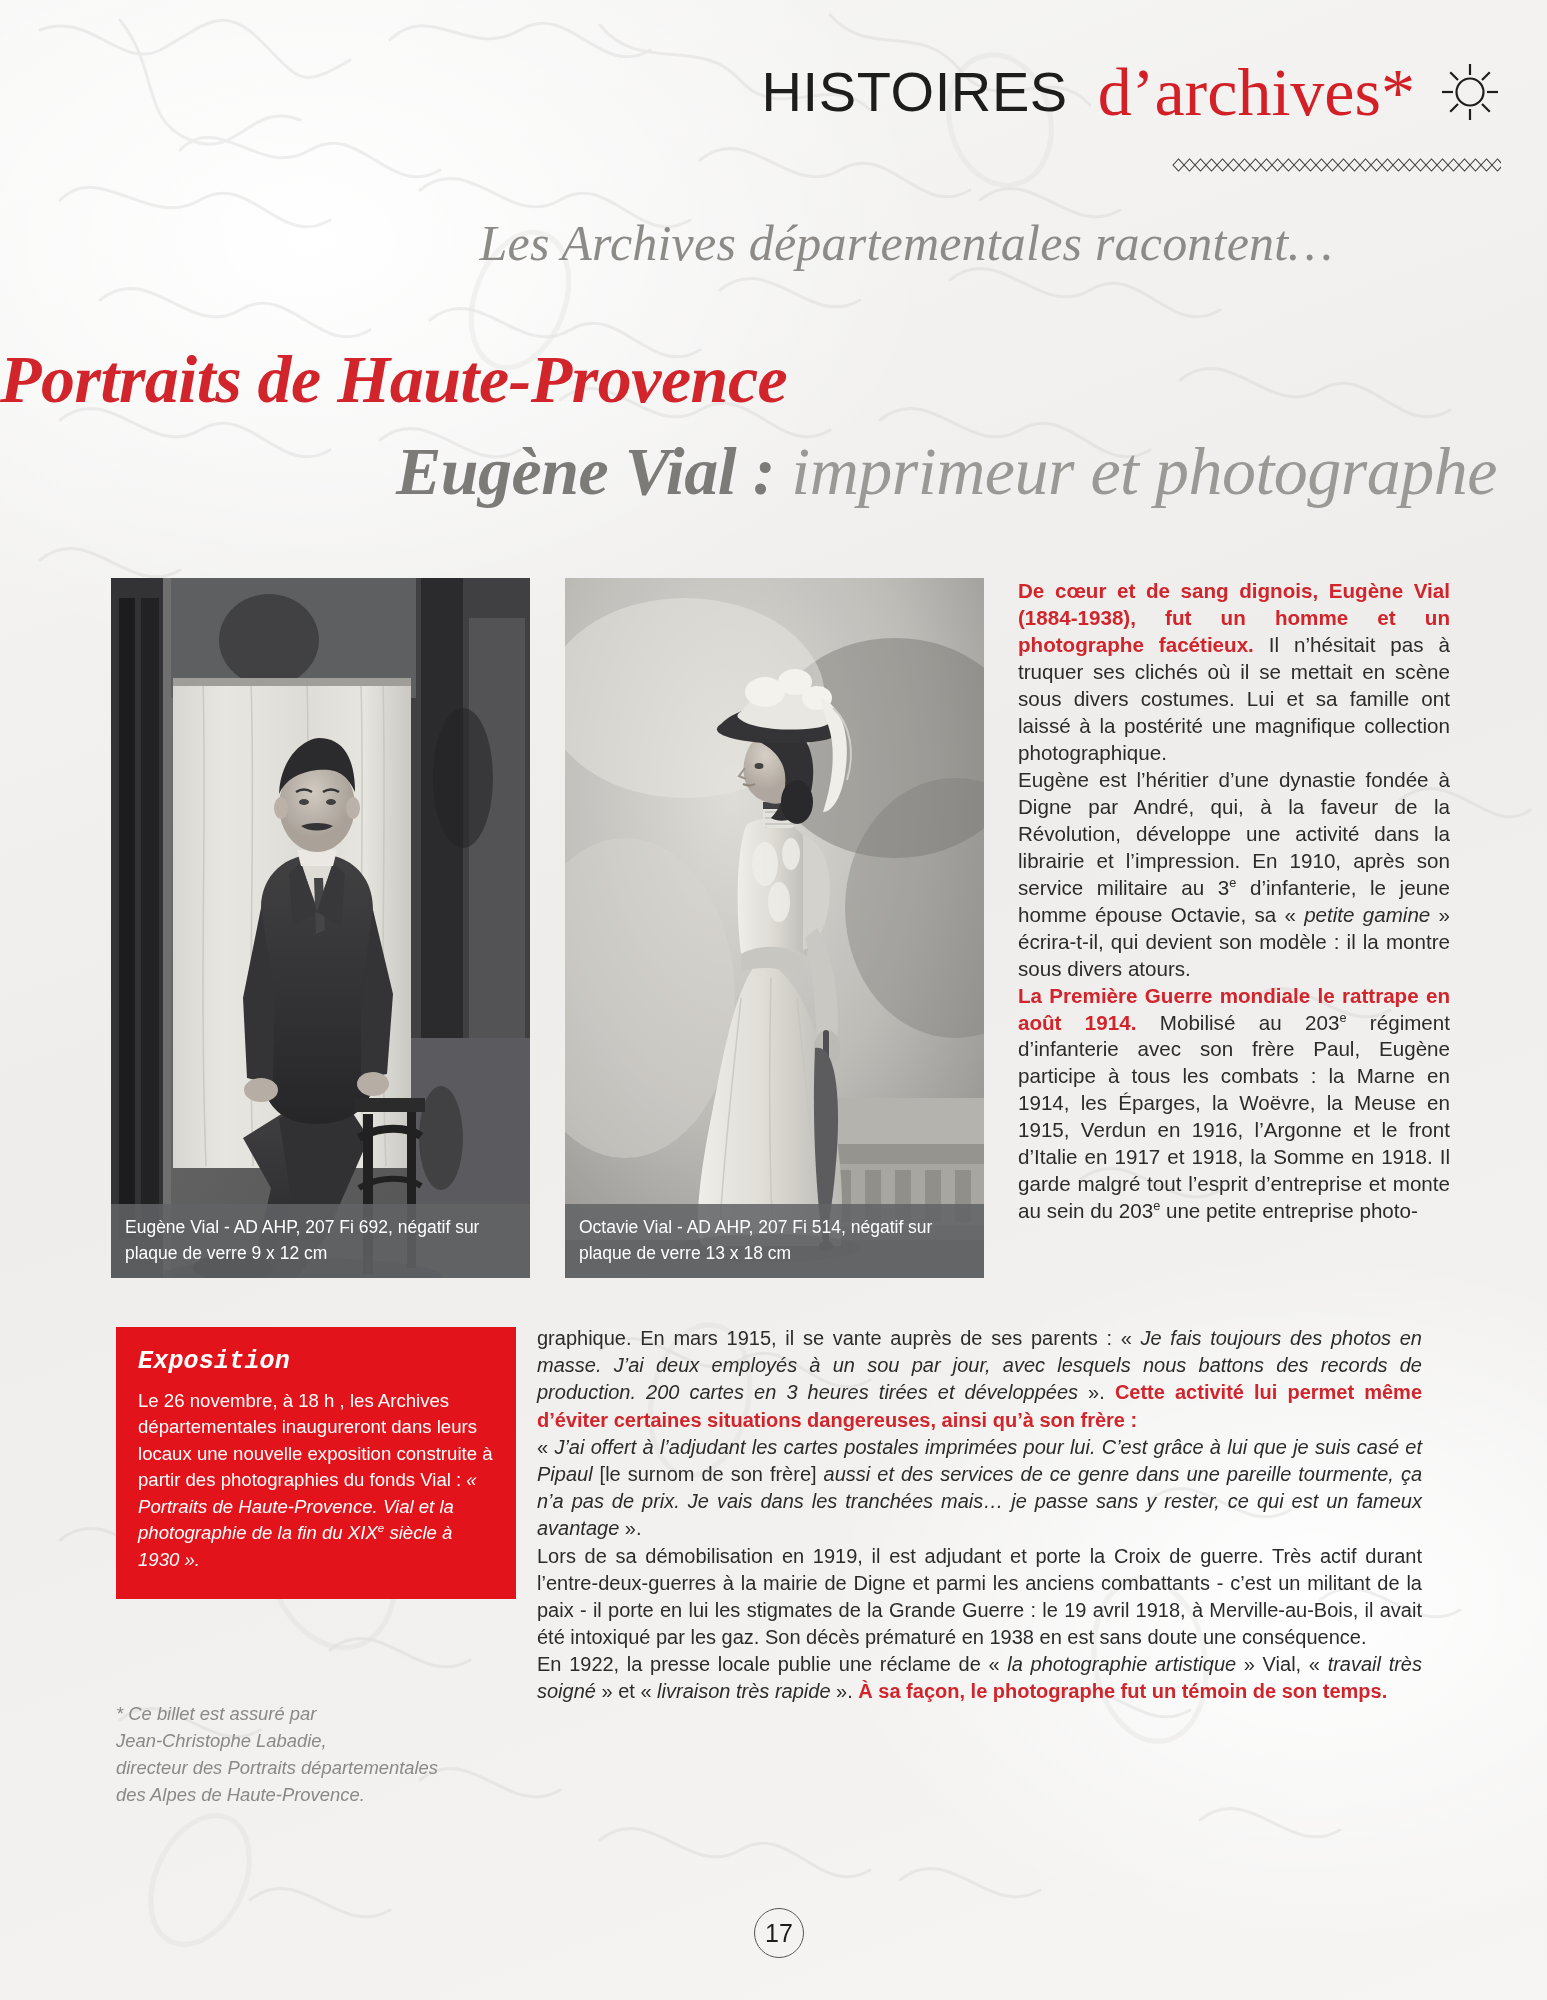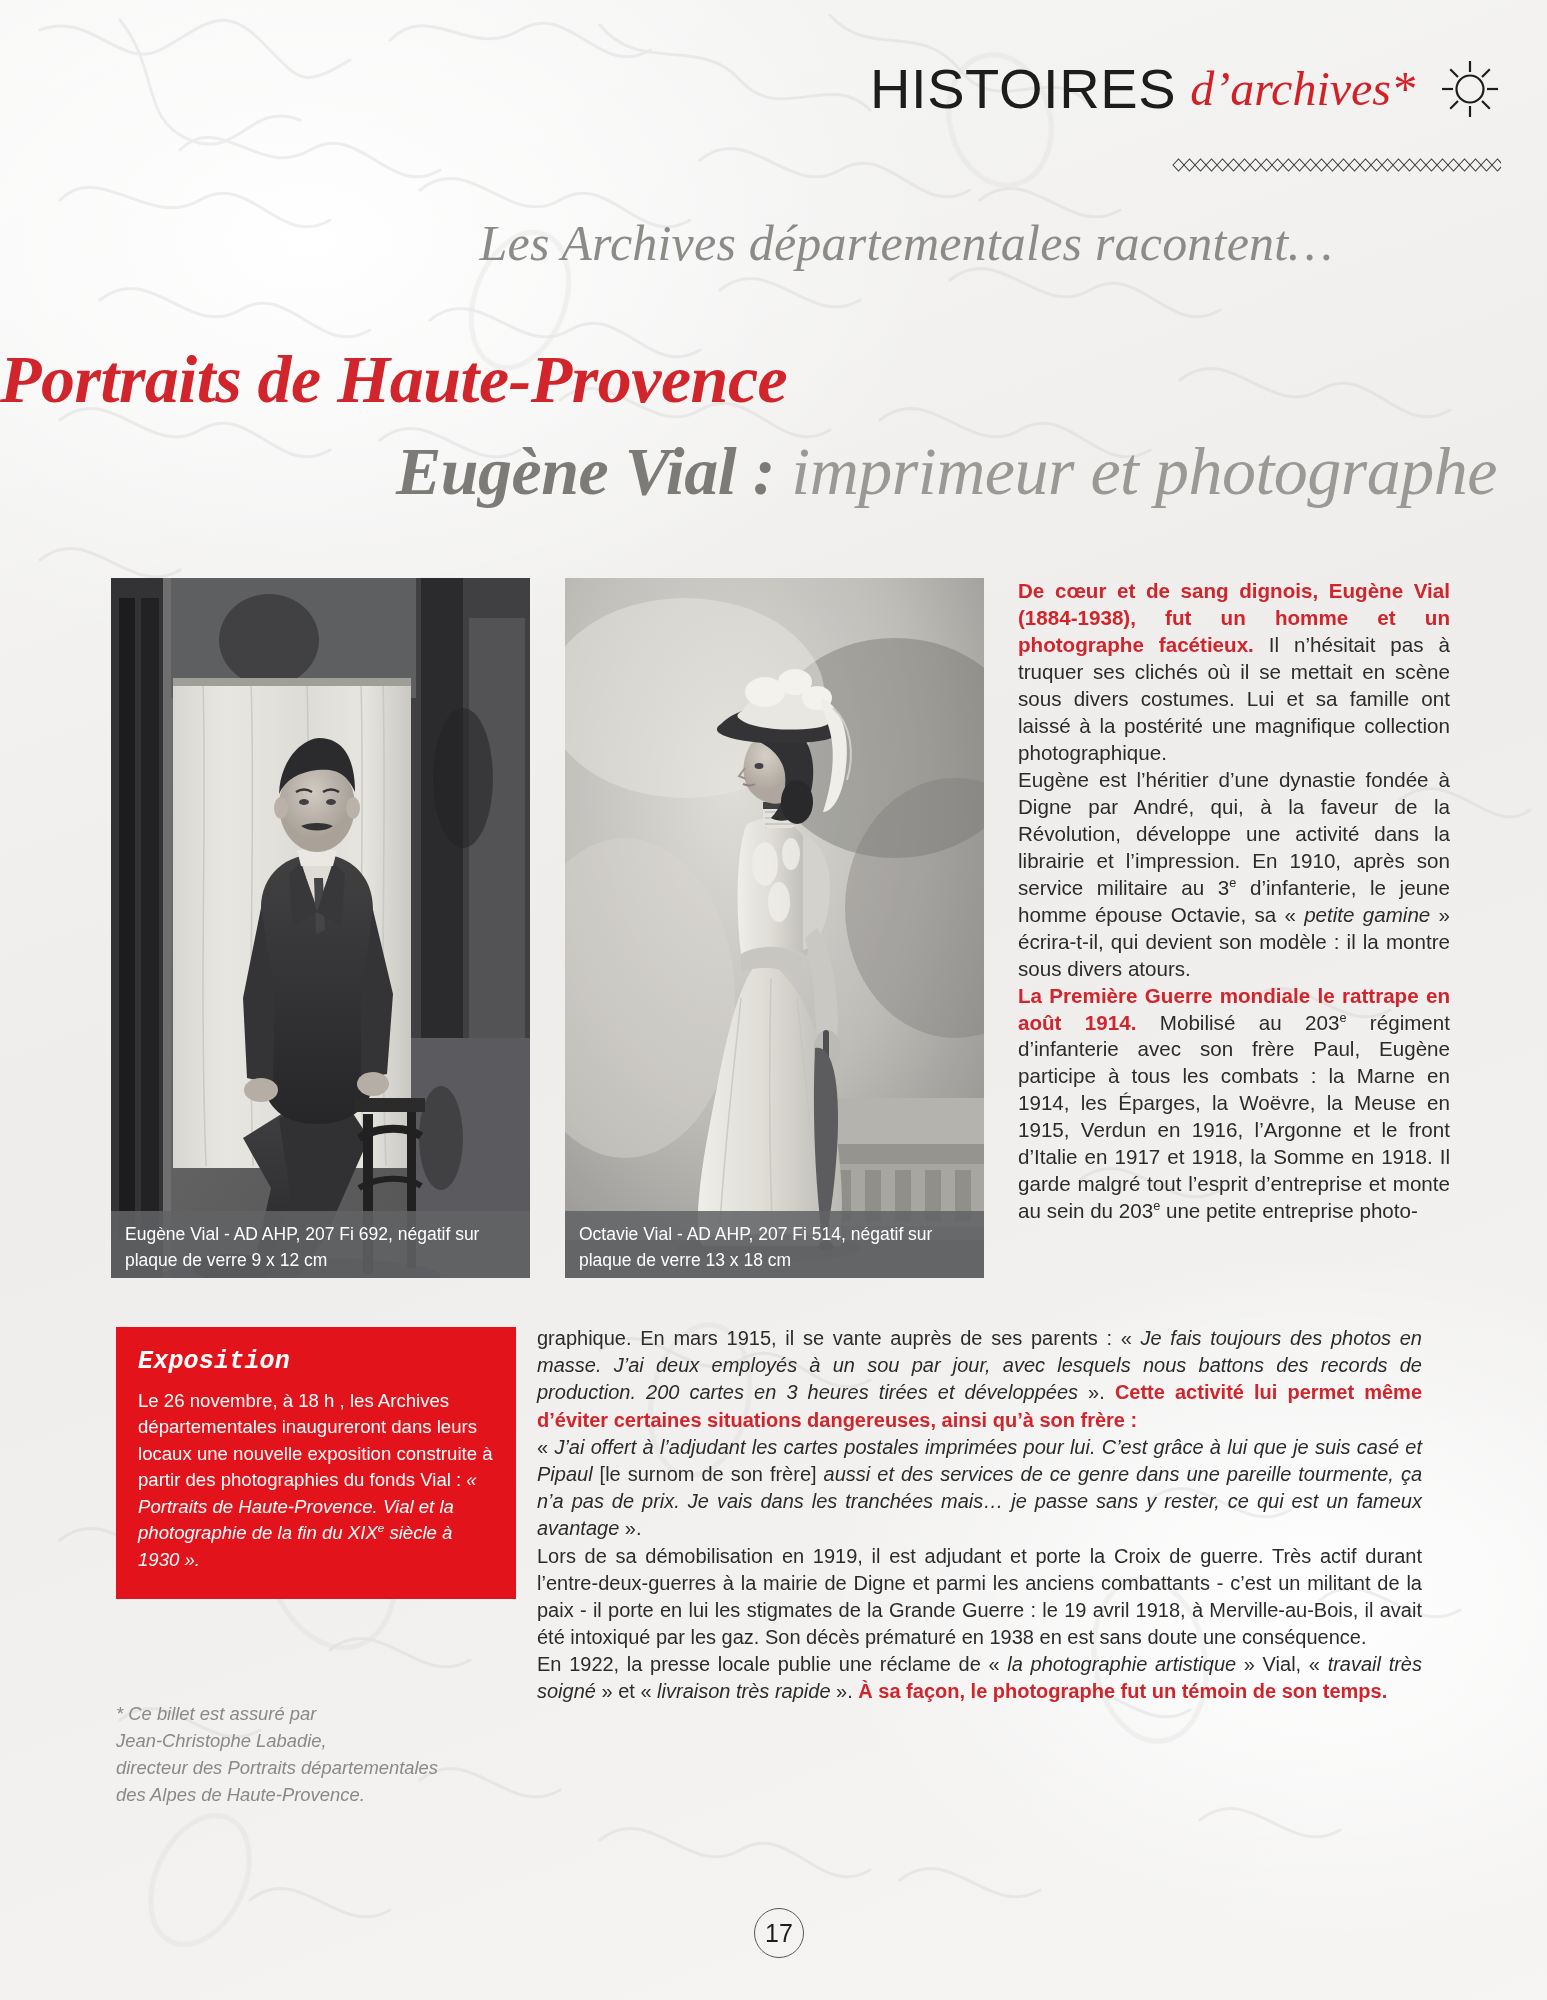--- a/index.html
+++ b/index.html
@@ -27,21 +27,21 @@
     display:flex;justify-content:flex-end;align-items:center;
     padding-right:46px;box-sizing:border-box;
   }
   .hist{
     font-family:"Liberation Sans",sans-serif;
     font-size:56px;letter-spacing:.6px;color:#1d1d1b;font-weight:400;
     line-height:1;
   }
   .darch{
     font-family:"Liberation Serif",serif;
-    font-size:48px;font-style:italic;color:#d32027;margin-left:14px;line-height:1;
+    font-size:68px;color:#d32027;margin-left:30px;line-height:1;
   }
   .sunwrap{margin-left:24px;display:flex;align-items:center;}
   .zigzag{
     position:absolute;right:46px;top:152px;width:330px;height:26px;
   }
 
   
   .subtitle{
     position:absolute;left:0;top:214px;width:1383px;text-align:right;
     padding-right:50px;box-sizing:border-box;
@@ -63,21 +63,21 @@
   .title2 b{font-weight:bold;color:#7d7b78;}
 
   
   .photoA{position:absolute;left:111px;top:578px;width:419px;height:700px;overflow:hidden;}
   .photoB{position:absolute;left:565px;top:578px;width:419px;height:700px;overflow:hidden;}
   .photo svg{display:block;}
   .caption{
     position:absolute;left:0;bottom:0;width:100%;
     background:rgba(97,99,101,.86);color:#ffffff;
     font-size:17.5px;line-height:1.45;
-    padding:11px 14px 5px 14px;box-sizing:border-box;
+    padding:11px 14px 12px 14px;box-sizing:border-box;
     font-family:"Liberation Sans",sans-serif;
   }
 
   
   .rcol{
     position:absolute;left:1018px;top:578px;width:432px;
     font-size:20.6px;line-height:1.31;color:#2b2b2b;
     text-align:justify;
     font-family:"Liberation Sans",sans-serif;
   }

